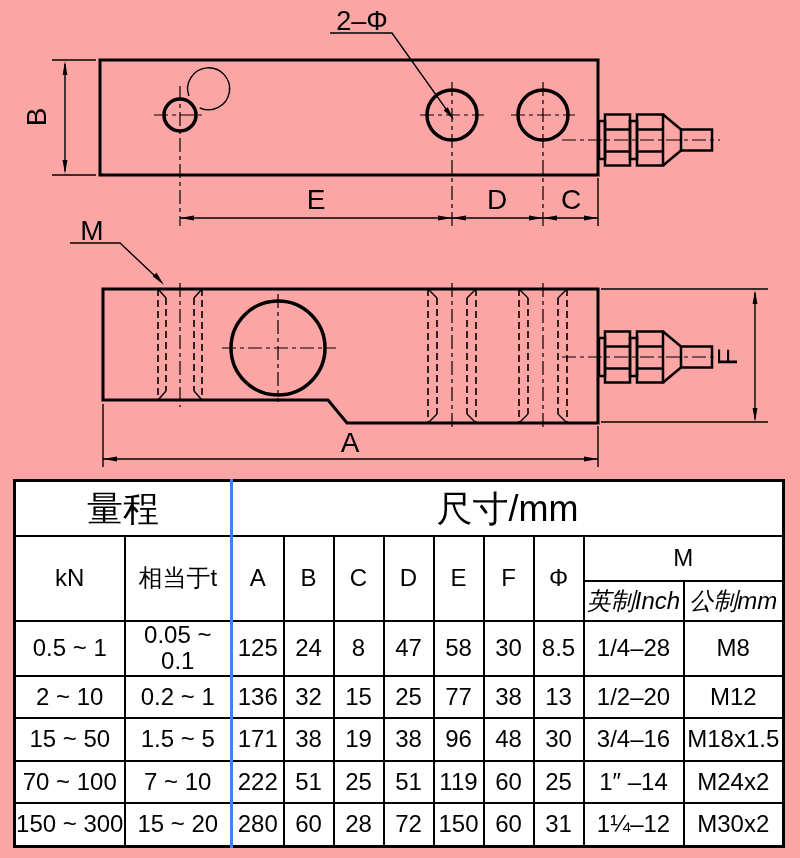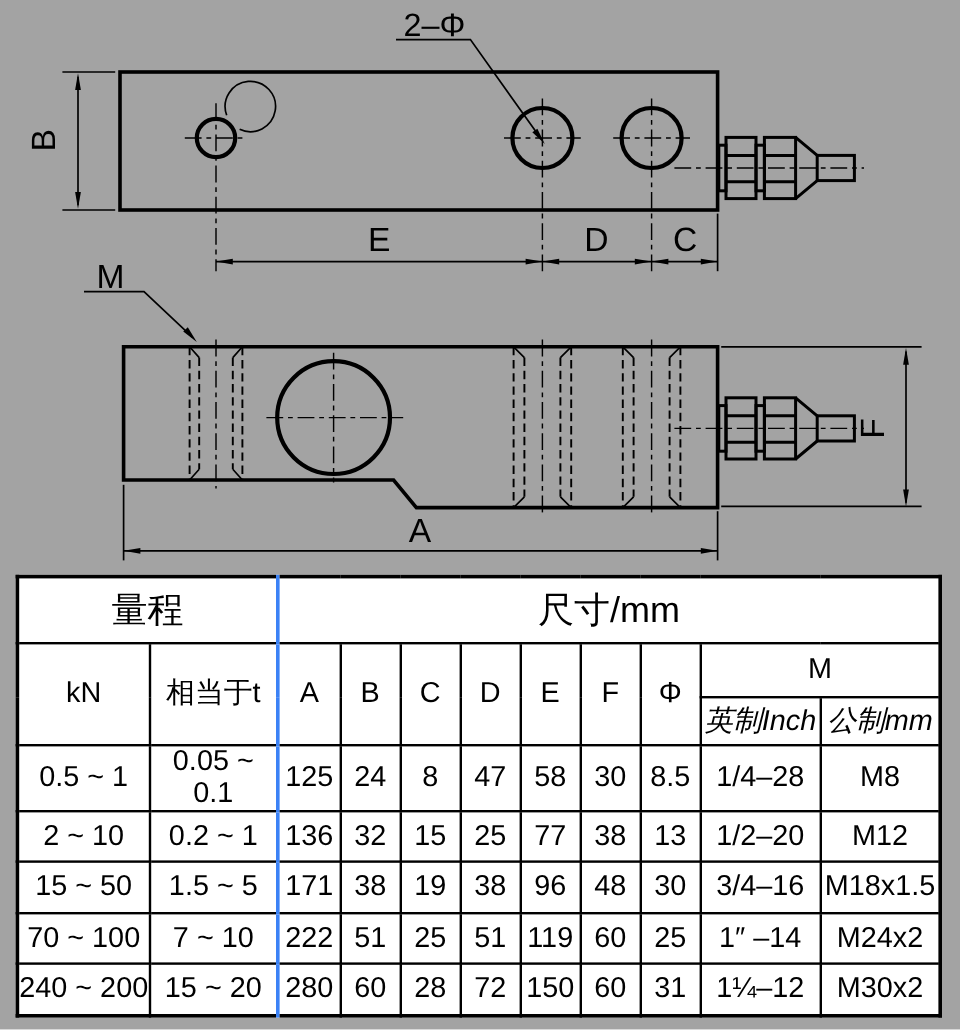--- a/index.html
+++ b/index.html
@@ -1,36 +1,36 @@
 <!DOCTYPE html>
 <html><head>
 <meta charset="utf-8">
 <style>
   html,body{margin:0;padding:0;background:#ffffff;}
-  .page{position:relative;width:800px;height:858px;background:#a3a3a3;overflow:hidden;
+  .page{position:relative;width:800px;height:858px;background:#fca5a5;overflow:hidden;
         font-family:"Liberation Sans",sans-serif;color:#000;}
   svg{position:absolute;left:0;top:0;}
   svg .outline{fill:none;stroke:#000;stroke-width:3;}
   svg .thick{fill:none;stroke:#000;stroke-width:3.5;}
   svg .med{fill:none;stroke:#000;stroke-width:2.5;}
   svg .thin{fill:none;stroke:#000;stroke-width:1.4;}
   svg .cl{fill:none;stroke:#000;stroke-width:1.2;stroke-dasharray:14 4 4 4;}
   svg .dash{fill:none;stroke:#000;stroke-width:1.6;stroke-dasharray:7 4;}
   svg .cham{fill:none;stroke:#000;stroke-width:1.4;}
   svg .arrow{fill:#000;stroke:none;}
   svg text{font-family:"Liberation Sans",sans-serif;fill:#000;}
   svg text.dim{font-size:28px;}
   svg text.callout{font-size:27px;}
 
   table.spec{position:absolute;left:13px;top:479px;width:769px;border-collapse:collapse;
              table-layout:fixed;background:#fff;}
   table.spec th,table.spec td{border:2px solid #000;text-align:center;vertical-align:middle;
              font-weight:normal;font-size:24px;padding:0;line-height:1.1;}
   table.spec{border:3px solid #000;}
-  table.spec .big{font-size:30px;}
+  table.spec .big{font-size:36px;}
   table.spec .secL{border-left:3px solid #3b82f6;}
   tr.h1 th{height:53px;border-bottom:2.5px solid #000;}
   tr.h2 th{height:43px;}
   tr.h3 th{height:38px;font-style:italic;}
   tr.d td{height:40.5px;}
 </style>
 </head>
 <body>
 
 <div class="page">
@@ -246,21 +246,21 @@
     <td>51</td>
     <td>25</td>
     <td>51</td>
     <td>119</td>
     <td>60</td>
     <td>25</td>
     <td>1″ –14</td>
     <td>M24x2</td>
   </tr>
   <tr class="d">
-    <td>240 ~ 200</td>
+    <td>150 ~ 300</td>
     <td>15 ~ 20</td>
     <td class="secL">280</td>
     <td>60</td>
     <td>28</td>
     <td>72</td>
     <td>150</td>
     <td>60</td>
     <td>31</td>
     <td>1¼–12</td>
     <td>M30x2</td>

